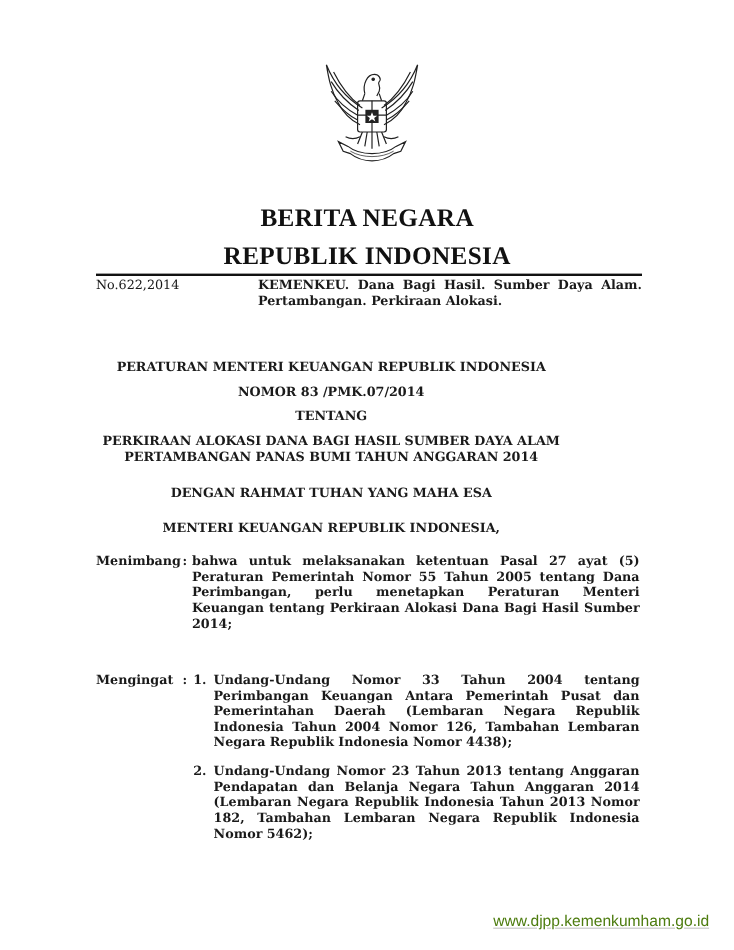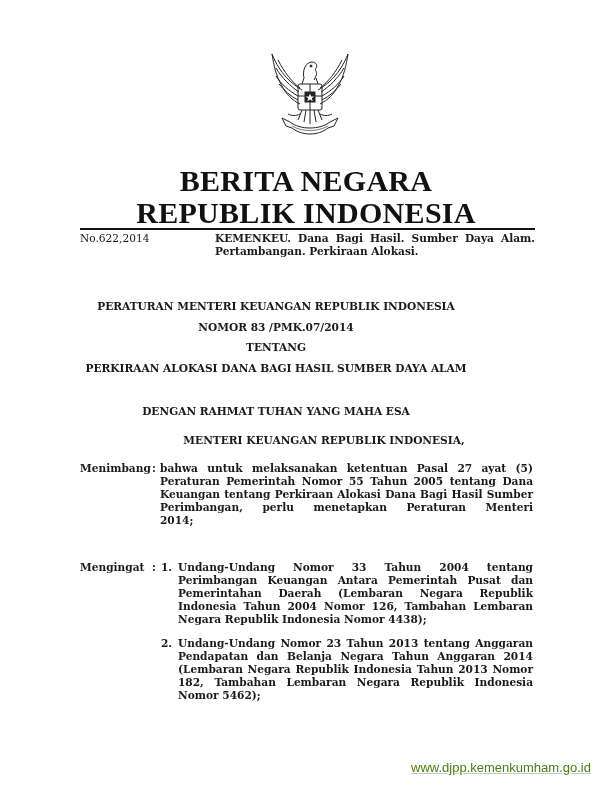--- a/index.html
+++ b/index.html
@@ -28,21 +28,21 @@
       width: 96px;
       height: 98px;
     }
     .masthead {
       position: absolute;
       left: 0;
       width: 612px;
       text-align: center;
       font-family: "Liberation Serif", "DejaVu Serif", serif;
       font-weight: bold;
-      font-size: 30px;
+      font-size: 21px;
       letter-spacing: 0.3px;
       color: #111;
       line-height: 32px;
     }
     .masthead.l1 { top: 165px; }
     .masthead.l2 { top: 197px; }
     .rule {
       position: absolute;
       left: 80px;
       top: 228px;
@@ -154,30 +154,31 @@
   <div class="small header-no">No.622,2014</div>
   <div class="small header-subject">
     <div style="text-align:justify;text-align-last:justify;">KEMENKEU. Dana Bagi Hasil. Sumber Daya Alam.</div>
     <div>Pertambangan. Perkiraan Alokasi.</div>
   </div>
 
   <div class="small center-line" style="top:300px;">PERATURAN MENTERI KEUANGAN REPUBLIK INDONESIA</div>
   <div class="small center-line" style="top:321px;">NOMOR 83 /PMK.07/2014</div>
   <div class="small center-line" style="top:341px;">TENTANG</div>
   <div class="small center-line" style="top:362px;">PERKIRAAN ALOKASI DANA BAGI HASIL SUMBER DAYA ALAM</div>
+  <div class="small center-line" style="top:375px;">PERTAMBANGAN PANAS BUMI TAHUN ANGGARAN 2014</div>
   <div class="small center-line" style="top:405px;">DENGAN RAHMAT TUHAN YANG MAHA ESA</div>
-  <div class="small center-line" style="top:434px;padding-left:48px;">MENTERI KEUANGAN REPUBLIK INDONESIA,</div>
+  <div class="small center-line" style="top:434px;">MENTERI KEUANGAN REPUBLIK INDONESIA,</div>
 
   <div class="small label-col" style="top:462px;text-align:right;">Menimbang</div>
   <div class="small colon" style="left:152px; top:462px;">:</div>
   <div class="small para" style="left:160px; top:462px; width:373px;">
     <div style="text-align-last:justify;">bahwa untuk melaksanakan ketentuan Pasal 27 ayat (5)</div>
     <div style="text-align-last:justify;">Peraturan Pemerintah Nomor 55 Tahun 2005 tentang Dana</div>
+    <div style="text-align-last:justify;">Perimbangan, perlu menetapkan Peraturan Menteri</div>
     <div style="text-align-last:justify;">Keuangan tentang Perkiraan Alokasi Dana Bagi Hasil Sumber</div>
-    <div style="text-align-last:justify;">Perimbangan, perlu menetapkan Peraturan Menteri</div>
     <div>2014;</div>
   </div>
 
   <div class="small label-col" style="top:561px;">Mengingat</div>
   <div class="small colon" style="left:152px; top:561px;">:</div>
 
   <div class="small num" style="left:161px; top:561px;">1.</div>
   <div class="small para" style="left:178px; top:561px; width:355px;">
     <div style="text-align-last:justify;">Undang-Undang Nomor 33 Tahun 2004 tentang</div>
     <div style="text-align-last:justify;">Perimbangan Keuangan Antara Pemerintah Pusat dan</div>

